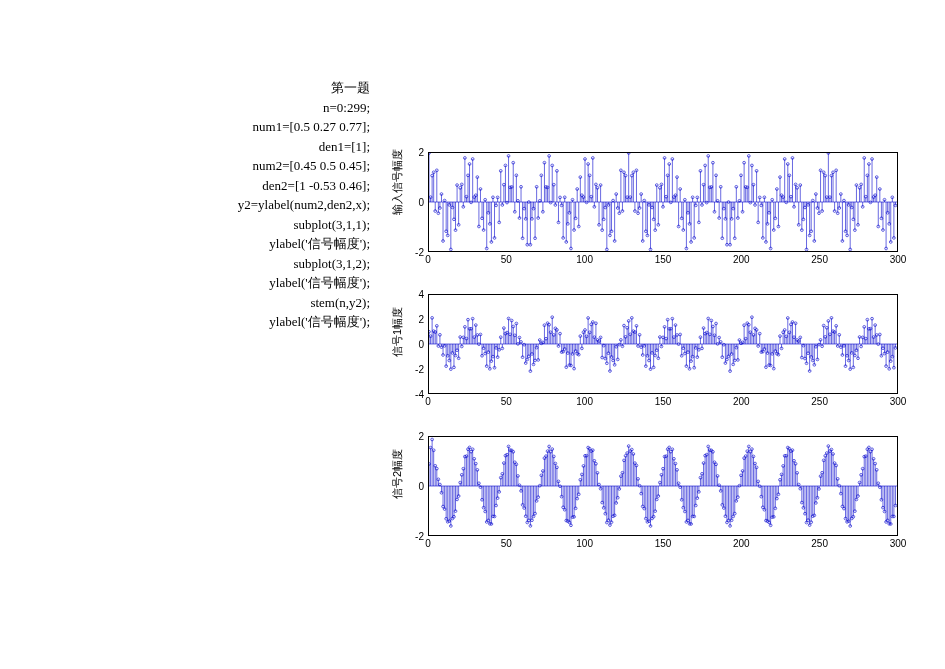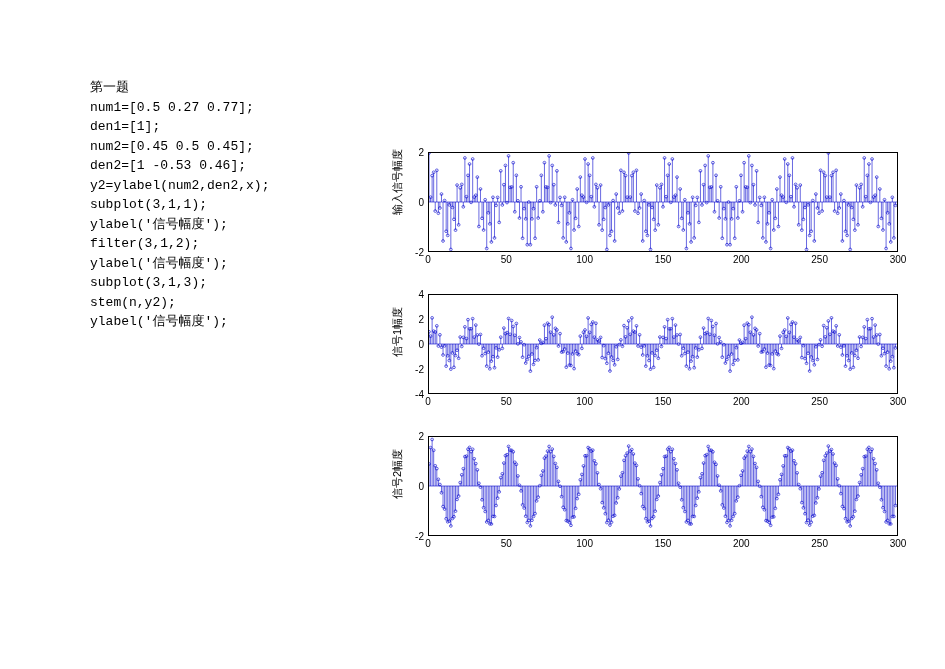--- a/index.html
+++ b/index.html
@@ -15,21 +15,22 @@
     .page {
       display: flex;
       padding: 78px 0 0 90px;
     }
     .code-col {
       width: 280px;
       line-height: 1.5;
     }
     .code-col .line {
       white-space: nowrap;
-      font-family: Liberation Mono, monospace;
+      font-family: Liberation Serif, serif;
+      text-align: right;
     }
     .chart-col {
       flex: 1;
       padding-top: 70px;
       padding-left: 20px;
     }
     .subplot {
       position: relative;
       width: 510px;
       height: 120px;
@@ -107,30 +108,30 @@
     }
   </style>
 </head>
 <body>
 
 <div class="page">
 
   <div class="code-col">
     <div class="line">第一题</div>
     <div id="code-lines">
+        <div class="line">n=0:299;</div>
         <div class="line">num1=[0.5 0.27 0.77];</div>
         <div class="line">den1=[1];</div>
         <div class="line">num2=[0.45 0.5 0.45];</div>
         <div class="line">den2=[1 -0.53 0.46];</div>
         <div class="line">y2=ylabel(num2,den2,x);</div>
         <div class="line">subplot(3,1,1);</div>
         <div class="line">ylabel('信号幅度');</div>
-        <div class="line">filter(3,1,2);</div>
+        <div class="line">subplot(3,1,2);</div>
         <div class="line">ylabel('信号幅度');</div>
-        <div class="line">subplot(3,1,3);</div>
         <div class="line">stem(n,y2);</div>
         <div class="line">ylabel('信号幅度');</div>
       </div>
   </div>
 
   <div class="chart-col">
     <div class="subplot">
       <div class="ylab">输入信号幅度</div>
       <div class="yticks" id="yticks-0">
           <div class="ytick" style="top: 100%;">-2</div>

